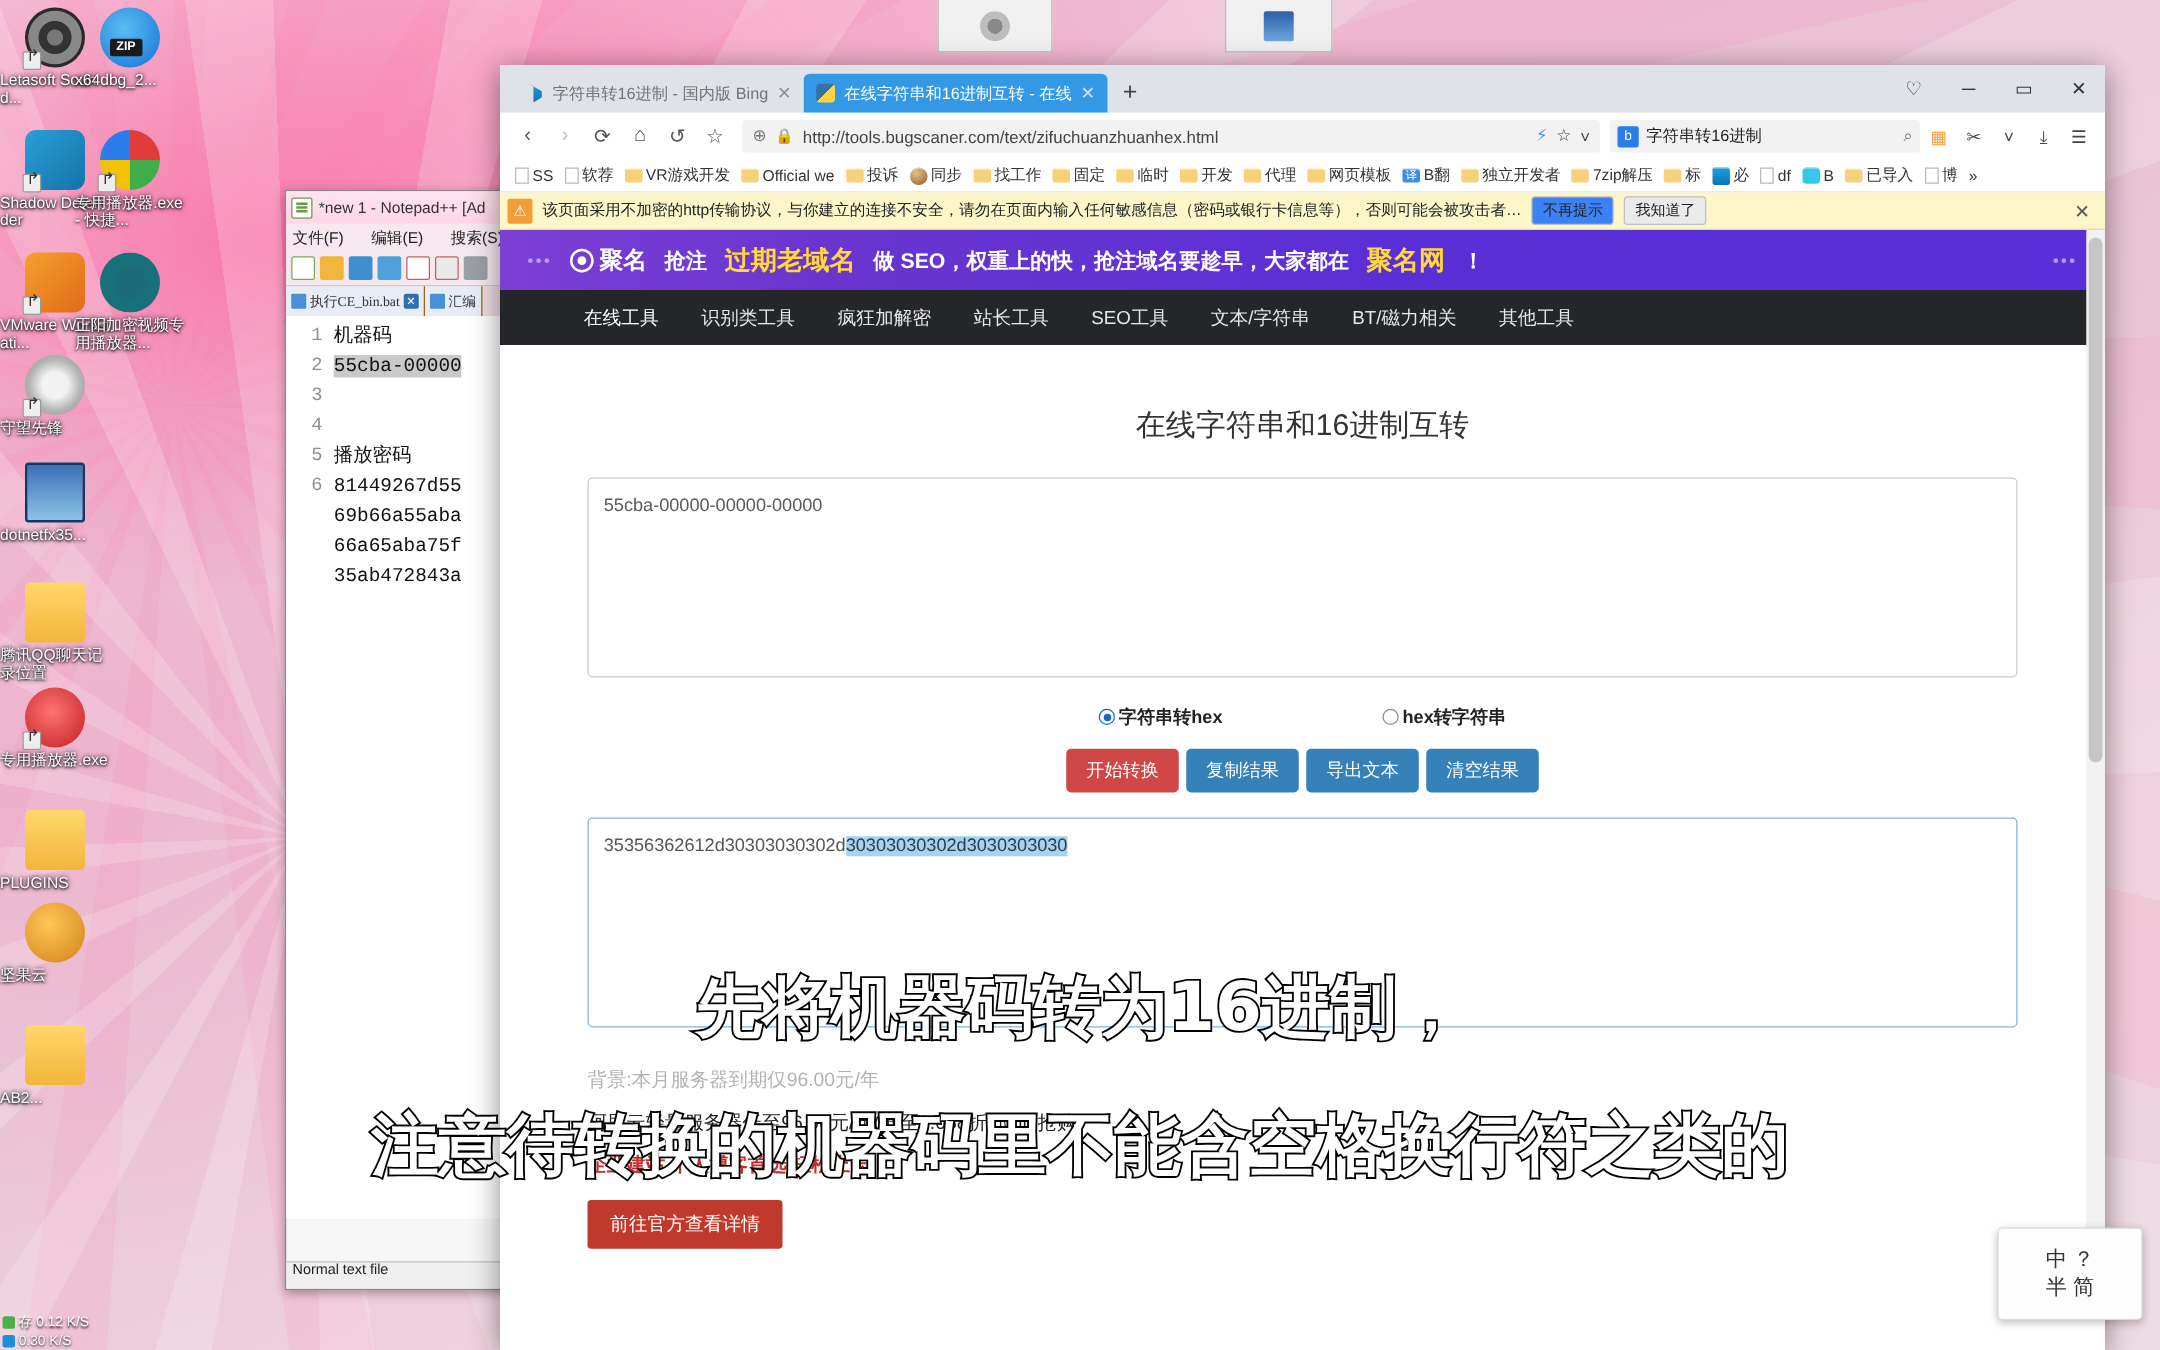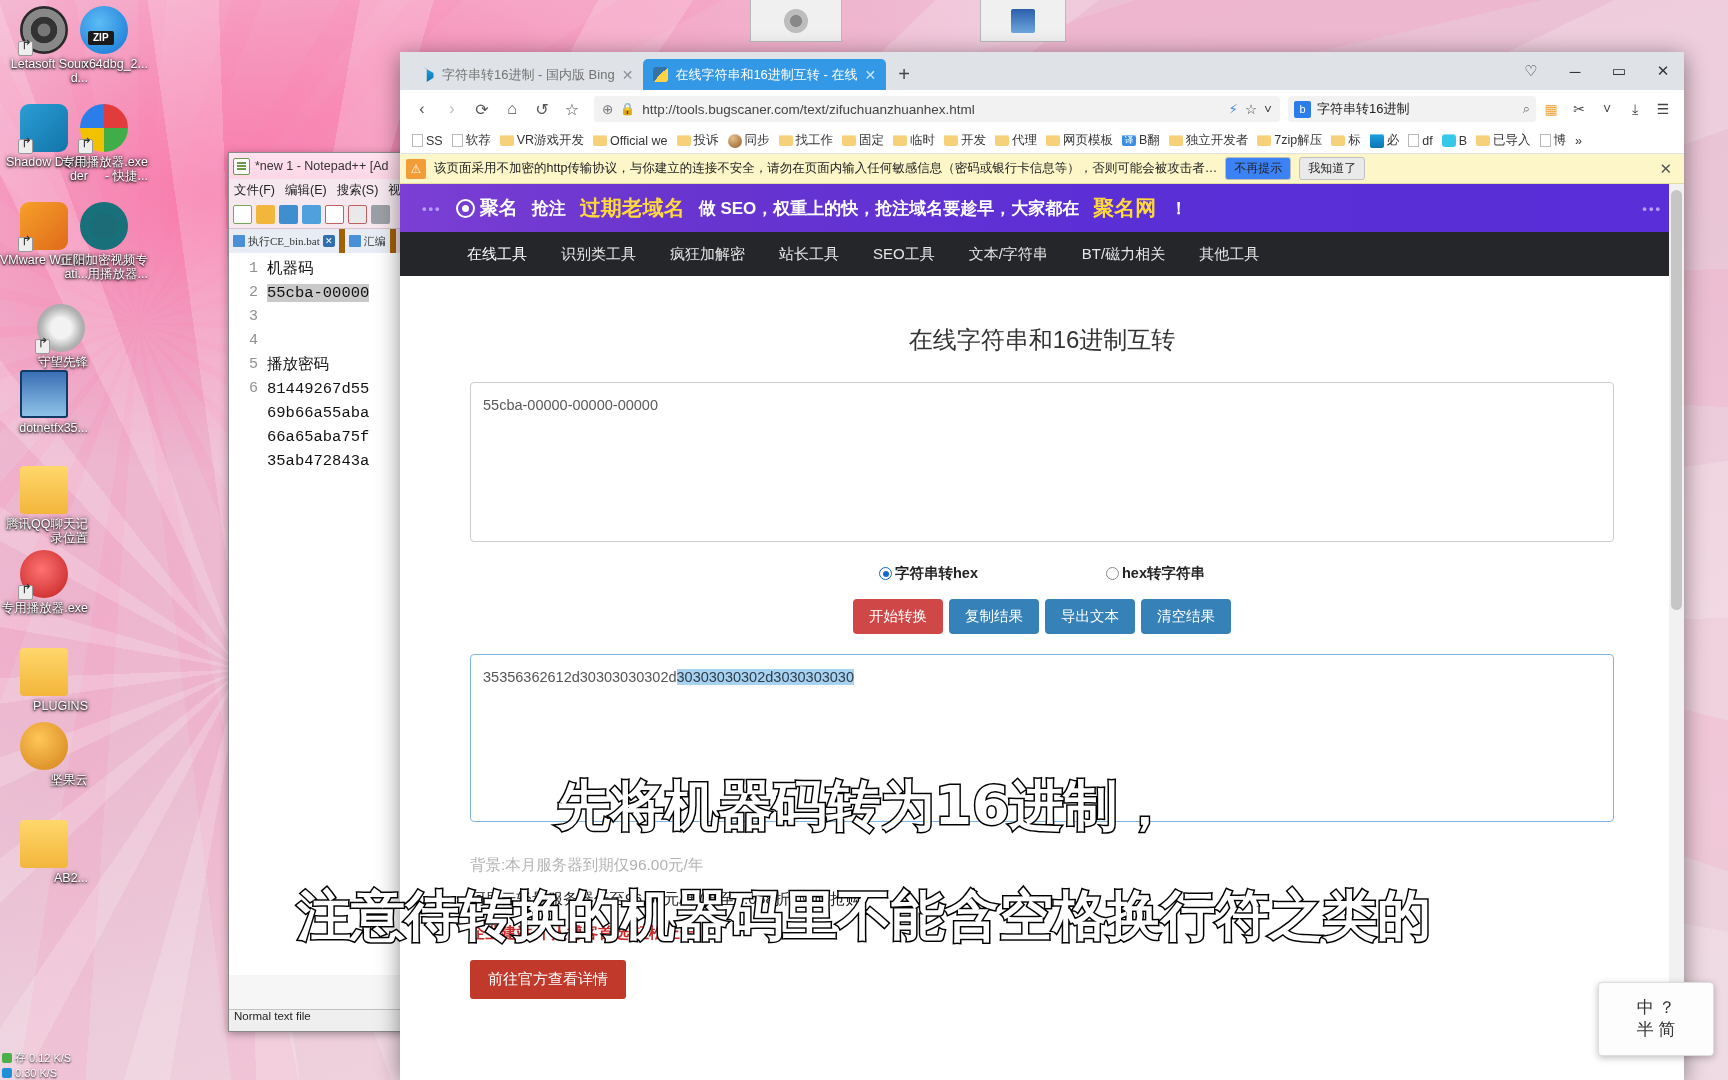--- a/index.html
+++ b/index.html
@@ -22,21 +22,21 @@
   }
   #desktop::after{
     content:""; position:absolute; inset:0;
     background:
       repeating-conic-gradient(from 10deg at 14% 62%, rgba(255,255,255,.18) 0deg 6deg, rgba(255,255,255,0) 6deg 18deg),
       repeating-conic-gradient(from 40deg at 8% 30%, rgba(255,120,170,.12) 0deg 5deg, rgba(255,255,255,0) 5deg 16deg);
     pointer-events:none;
   }
 
   
-  .dicon{ position:absolute; width:88px; text-align:right; color:#fff;
+  .dicon{ position:absolute; width:88px; text-align:left; color:#fff;
           font-size:12.5px; line-height:14px; text-shadow:0 1px 2px #000, 0 0 4px #000;}
   .dicon .gl{ width:48px;height:48px;margin:0 auto 3px; display:block; border-radius:7px;
               position:relative; }
   .dicon .lbl{ display:block; word-break:break-all;}
   .sc-arrow{position:absolute;left:-2px;bottom:-2px;width:15px;height:15px;background:#eee;
             border:1px solid #999;border-radius:2px;}
   .sc-arrow:after{content:"↱";position:absolute;left:2px;top:-4px;font-size:13px;color:#333;
             text-shadow:none;}
 
   
@@ -52,27 +52,27 @@
 
   
   #npp{position:absolute;left:228px;top:152px;width:185px;height:880px;background:#f6f6f6;
        border:1px solid #8a8a8a; box-shadow:0 2px 8px rgba(0,0,0,.35); overflow:hidden;}
   #npp .title{height:26px;background:linear-gradient(#ffe3ee,#ffd6e7);display:flex;align-items:center;
        gap:5px;padding:0 4px;font-size:12.5px;color:#333;white-space:nowrap;}
   #npp .title .ic{width:17px;height:17px;background:#fff;border:1px solid #6a9a4a;border-radius:2px;
        position:relative;flex:none;}
   #npp .title .ic:after{content:"";position:absolute;left:3px;top:3px;width:9px;height:2px;background:#6a9a4a;
        box-shadow:0 3px 0 #6a9a4a,0 6px 0 #6a9a4a;}
-  #npp .menu{height:22px;background:#f6e8ef;display:flex;gap:10px;align-items:center;padding:0 5px;
+  #npp .menu{height:22px;background:#f6e8ef;display:flex;gap:22px;align-items:center;padding:0 5px;
        font-size:12.5px;color:#222;white-space:nowrap;}
   #npp .tb{height:28px;background:#f6e8ef;border-bottom:1px solid #d8c2cd;display:flex;
        align-items:center;gap:4px;padding:0 4px;}
   #npp .tb i{width:19px;height:19px;border-radius:2px;display:block;}
   #npp .tabs{height:24px;background:#f0dce6;display:flex;align-items:stretch;font-size:11px;}
-  #npp .tab{display:flex;align-items:center;gap:3px;padding:0 4px;border-right:6px solid #a16207;
+  #npp .tab{display:flex;align-items:center;gap:3px;padding:0 4px;border-right:1px solid #a16207;
        background:#e8edf5;color:#333;white-space:nowrap;font-family:"Liberation Serif",serif;}
   #npp .tab .fico{width:12px;height:12px;background:#4a90d9;border-radius:1px;flex:none;}
   #npp .tab .x{width:12px;height:12px;background:#2f6fb0;color:#fff;font-size:9px;line-height:12px;
        text-align:center;border-radius:2px;}
   #npp .editor{position:relative;background:#fff;height:722px;overflow:hidden;display:flex;}
   #npp .gutter{width:34px;background:#fff;color:#909090;text-align:right;padding:4px 5px 0 0;
        font-family:"Liberation Mono",monospace;font-size:15px;line-height:24px;}
   #npp .code{flex:1;padding:4px 0 0 4px;font-family:"Liberation Mono",monospace;font-size:15.5px;
        line-height:24px;color:#111;white-space:pre;overflow:hidden;}
   #npp .code .sel{background:#c9c9c9;}
@@ -209,21 +209,21 @@
 <div class="dicon" style="left:0px;top:202px;">
   <span class="gl" style="background:linear-gradient(135deg,#f6a02a,#e06a1a);border-radius:9px;">
     <span class="sc-arrow"></span>
     </span>
   <span class="lbl">VMware Workstati...</span>
 </div>
 <div class="dicon" style="left:60px;top:202px;">
   <span class="gl" style="background:radial-gradient(circle,#1b6c77 38%,transparent 39%),conic-gradient(#17707a 0 100%);border-radius:50%;"></span>
   <span class="lbl">正阳加密视频专用播放器...</span>
 </div>
-<div class="dicon" style="left:0px;top:304px;padding-left:33px;">
+<div class="dicon" style="left:0px;top:284px;">
   <span class="gl" style="background:radial-gradient(circle,#f2f2f2 30%,#b5b5b5 60%,#8c8c8c 100%);border-radius:50%;">
     <span class="sc-arrow"></span>
     </span>
   <span class="lbl">守望先锋</span>
 </div>
 <div class="dicon" style="left:0px;top:370px;">
   <span class="gl" style="background:linear-gradient(#3a6fb5,#8fc3e8);border:2px solid #123a66;border-radius:3px;"></span>
   <span class="lbl">dotnetfx35...</span>
 </div>
 <div class="dicon" style="left:0px;top:466px;">

